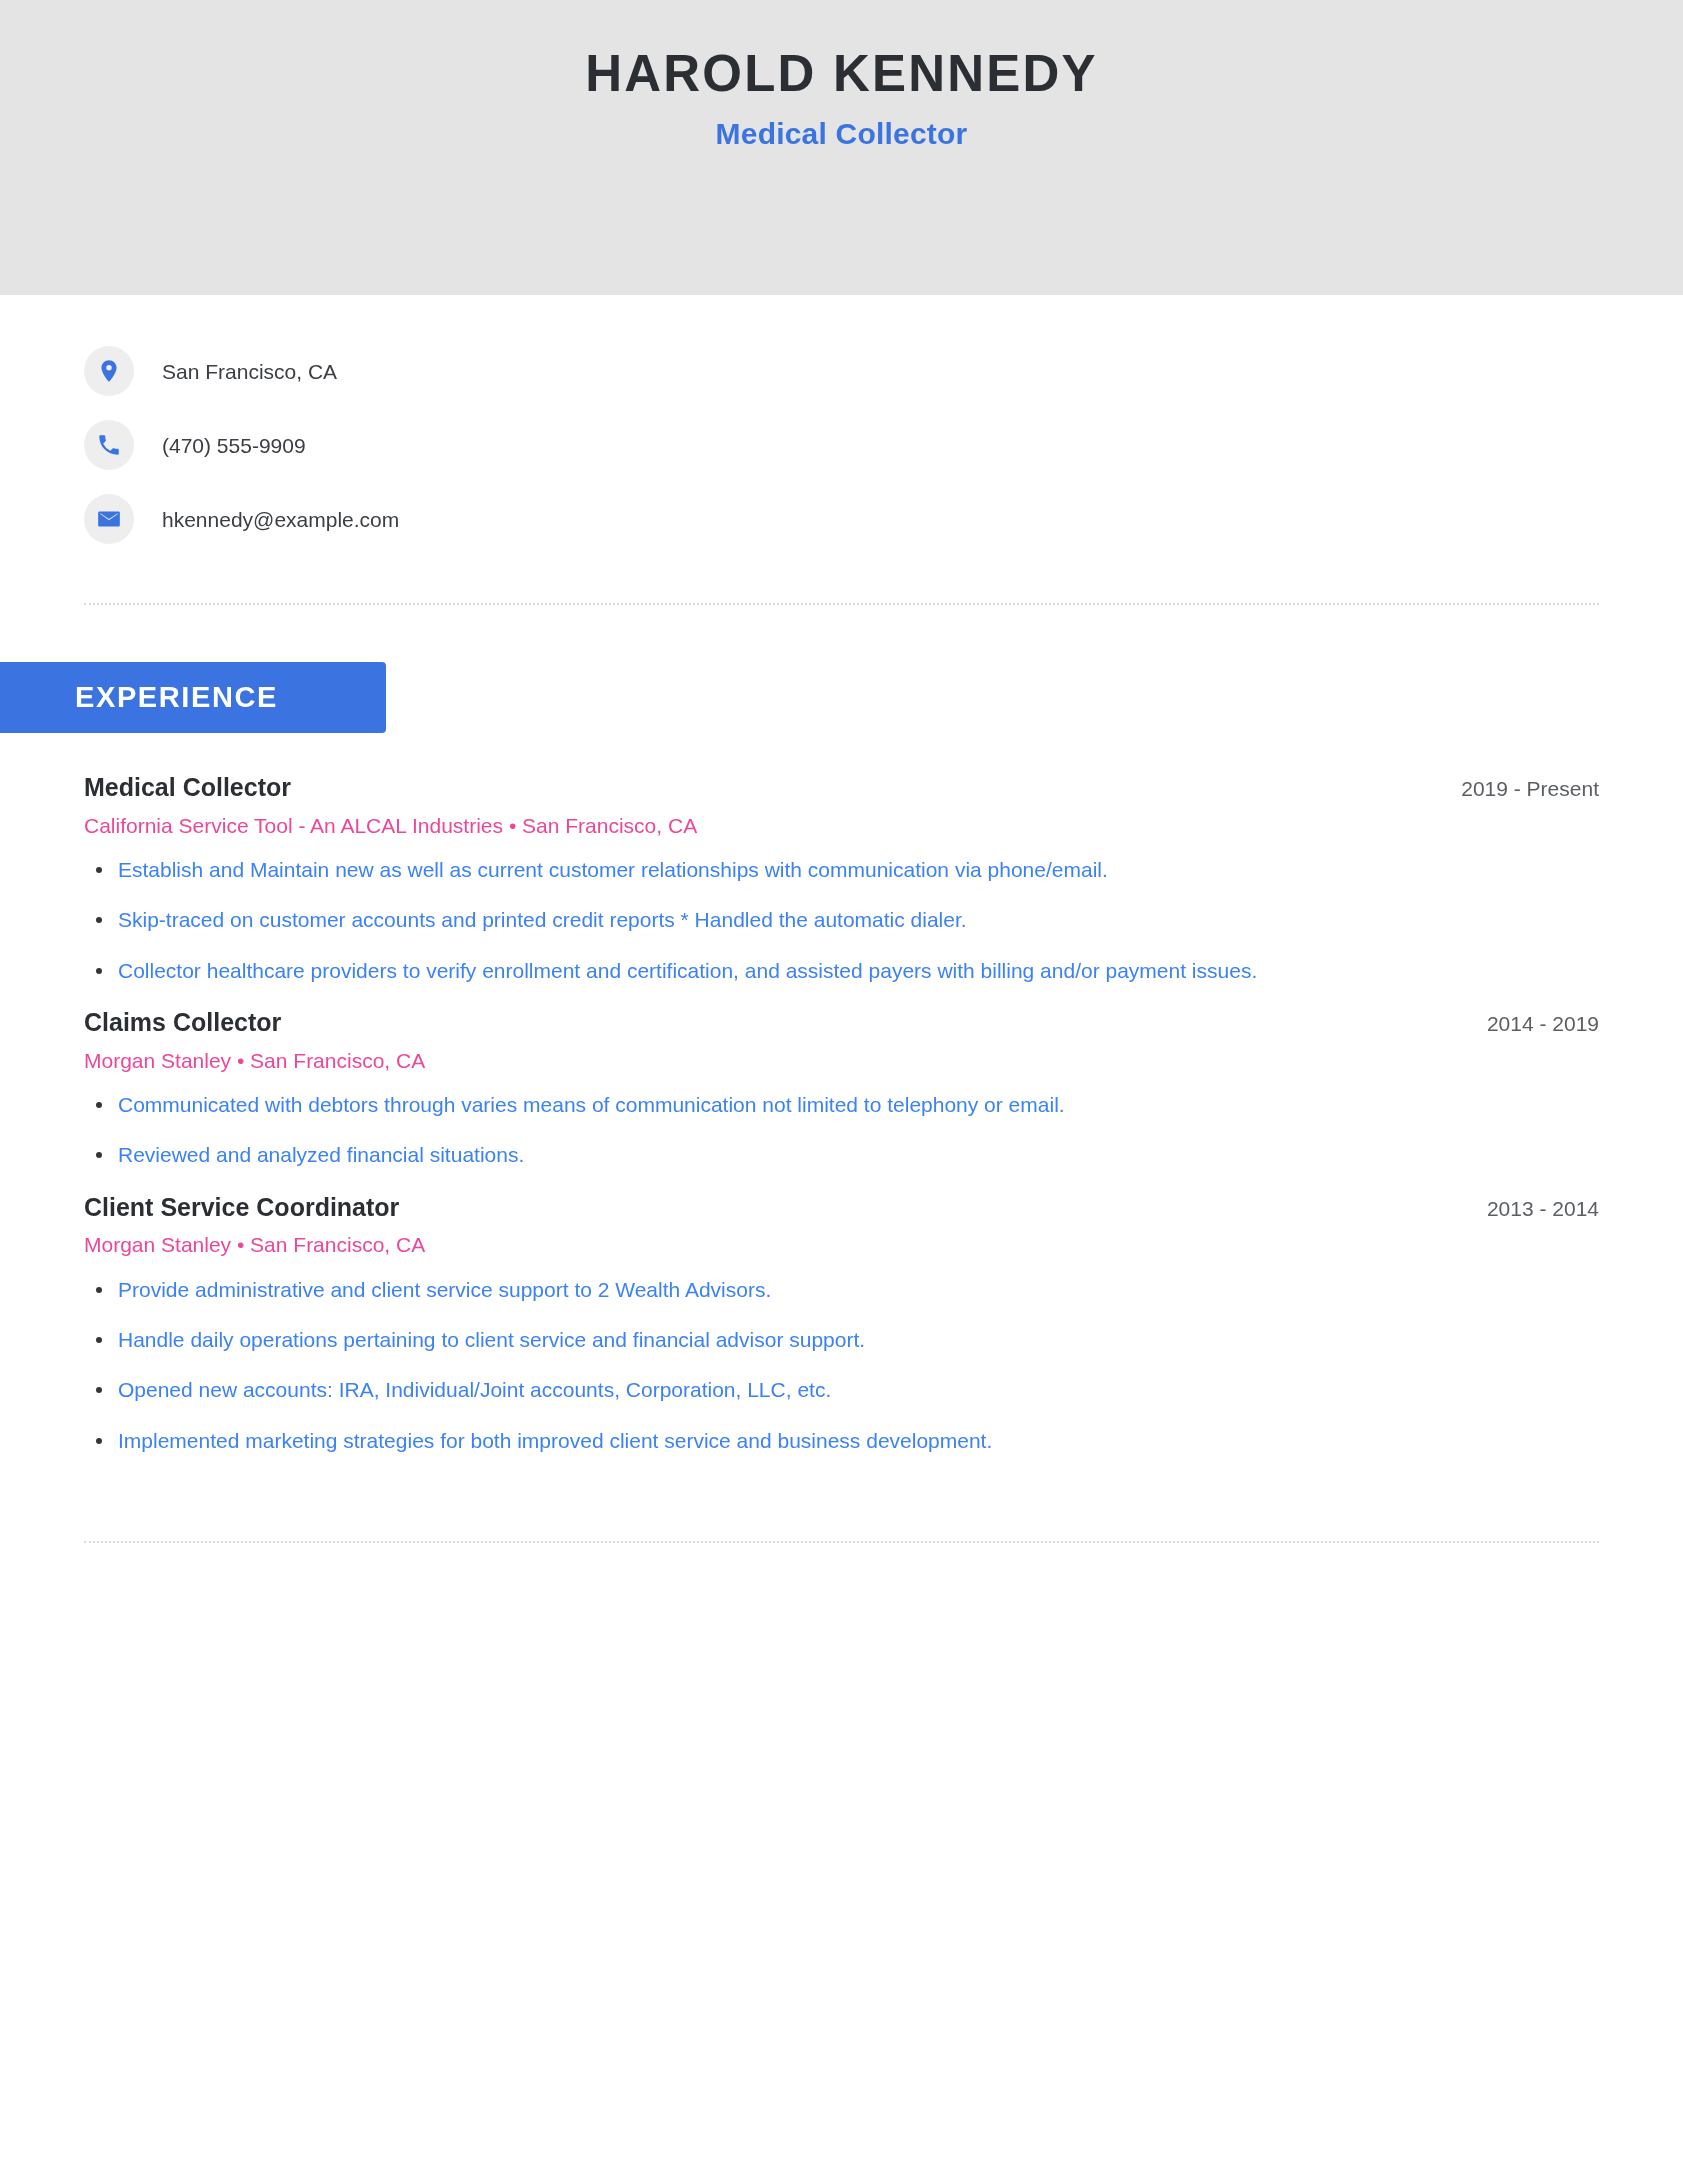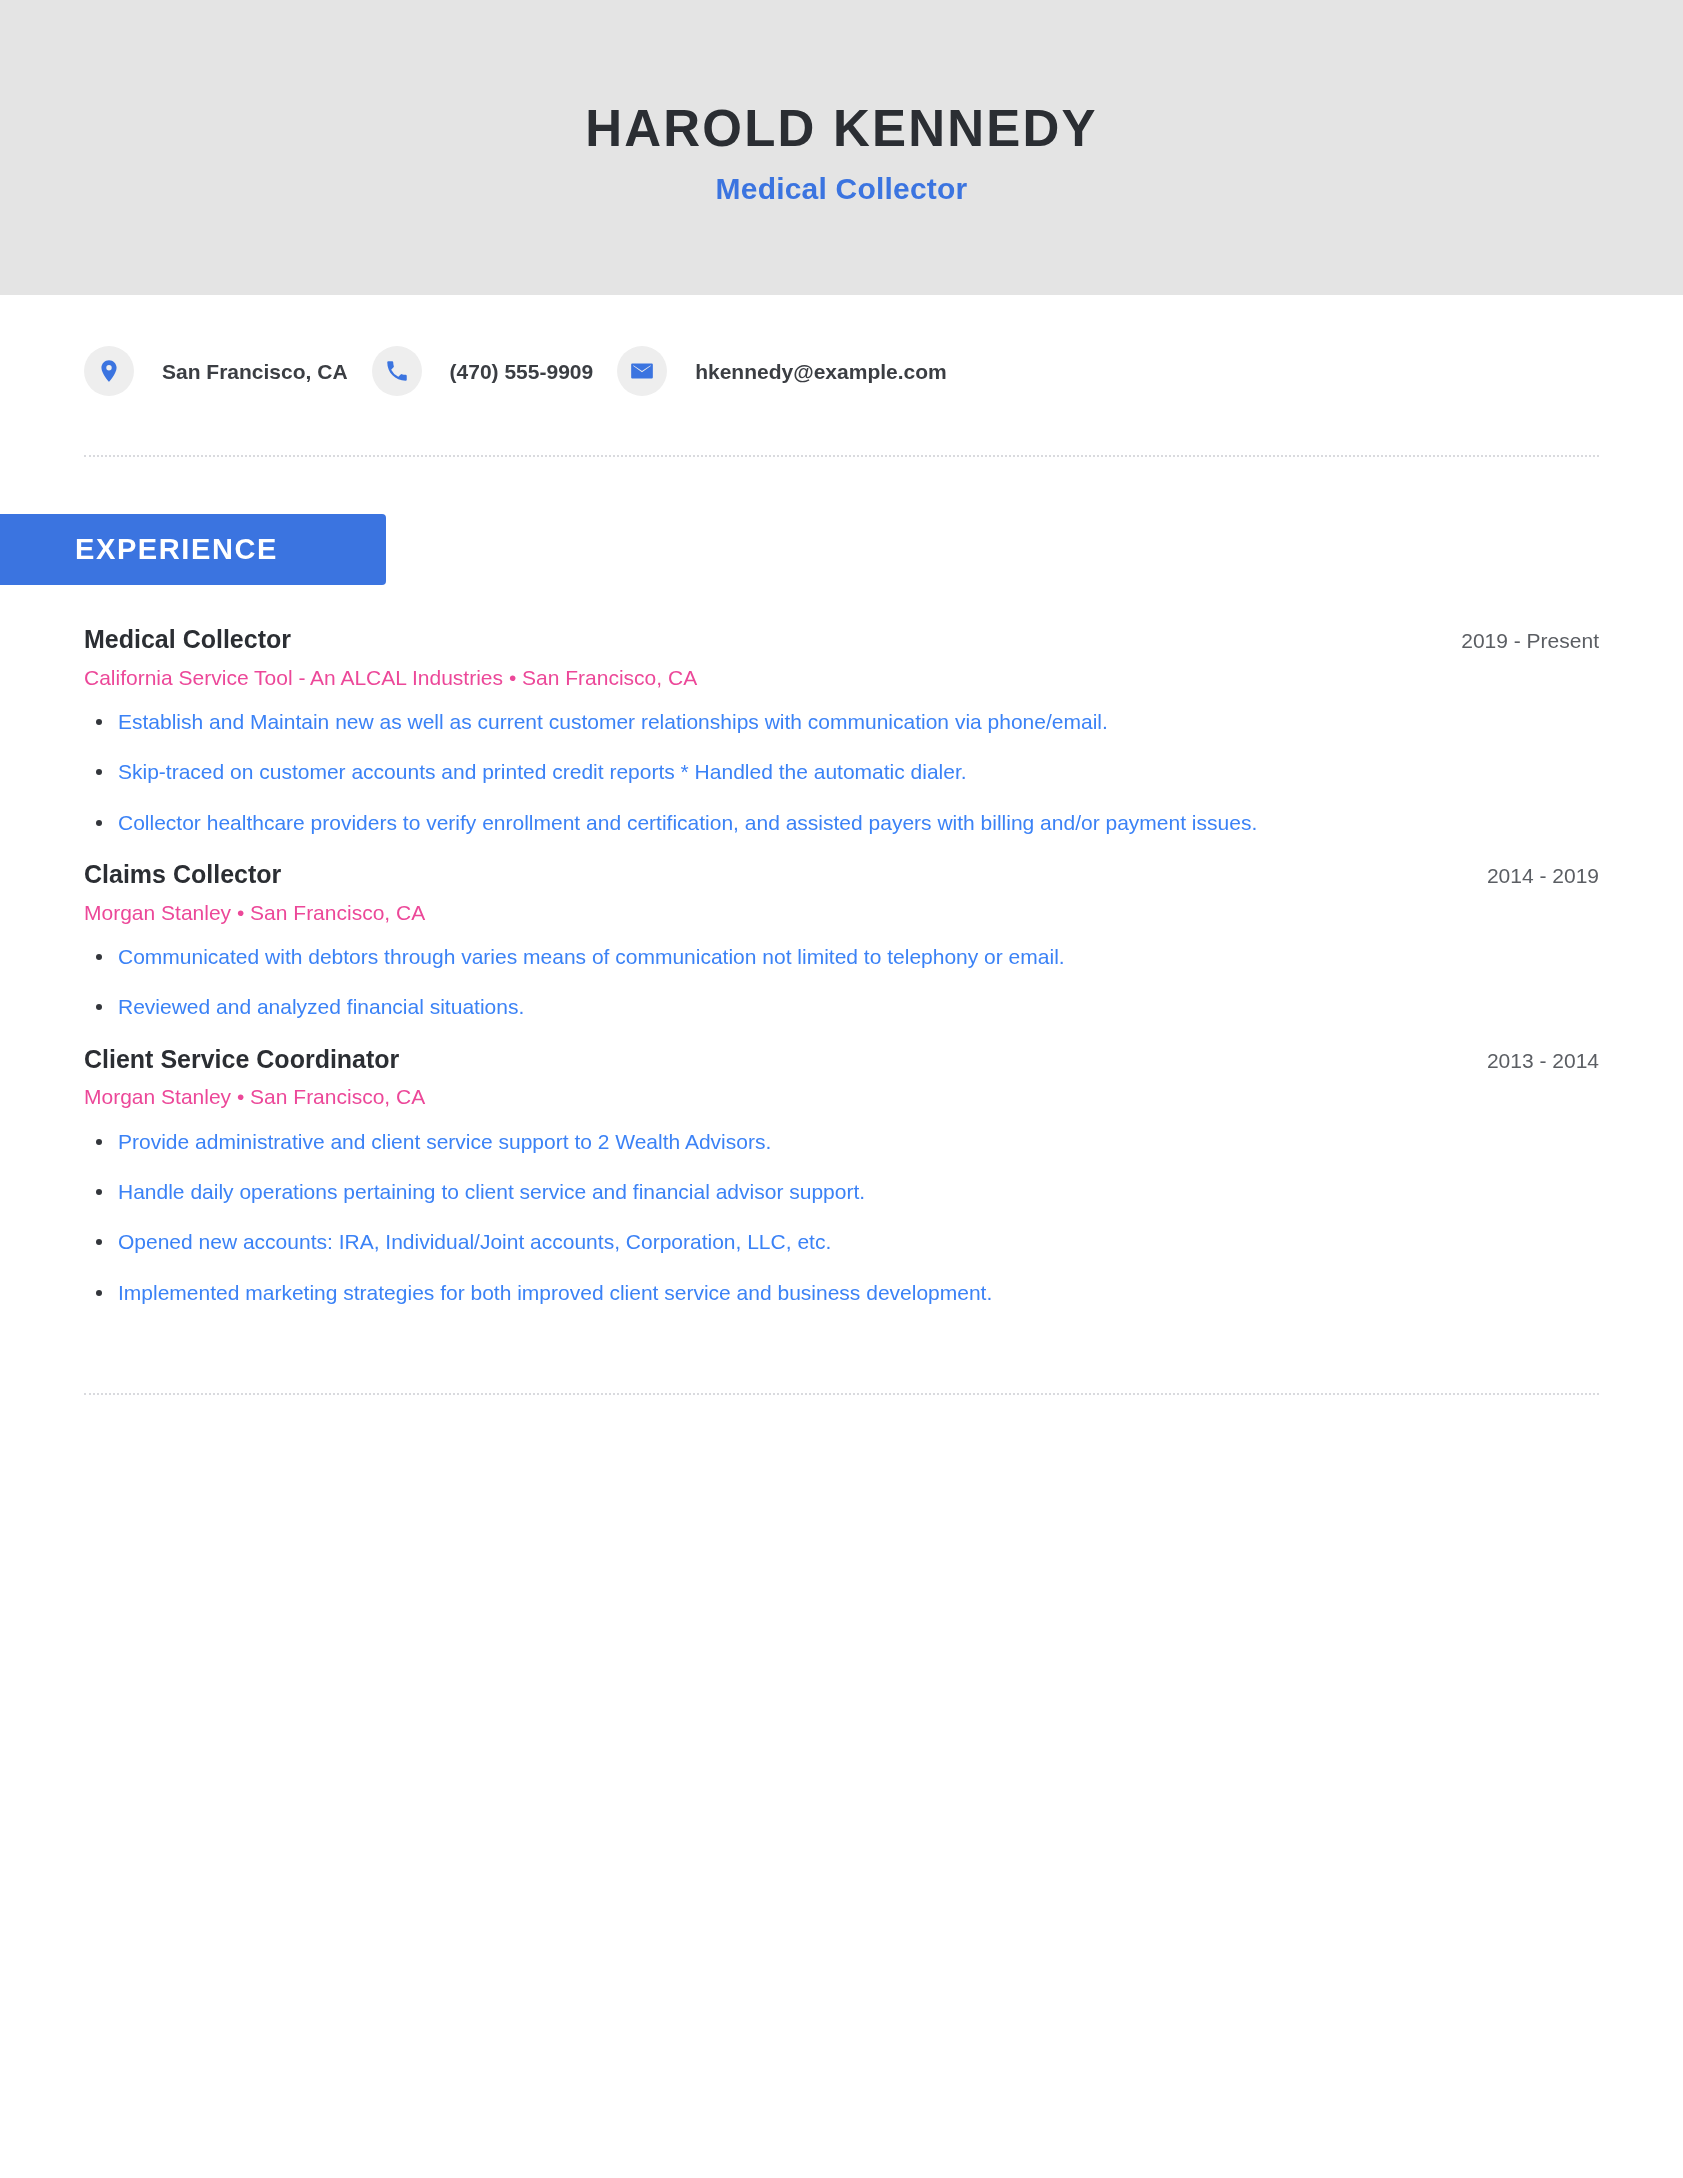--- a/index.html
+++ b/index.html
@@ -26,21 +26,21 @@
   
   .header {
     width: 1683px;
     height: 295px;
     background: #e4e4e4;
     box-sizing: border-box;
     display: flex;
     flex-direction: column;
     align-items: center;
     justify-content: flex-start;
-    padding-top: 100px;
+    padding-top: 45px;
   }
   .name {
     font-size: 51px;
     font-weight: 700;
     letter-spacing: 2.2px;
     color: #2b2e33;
     text-transform: uppercase;
     line-height: 1.12;
     margin: 0;
   }
@@ -50,23 +50,22 @@
     font-weight: 700;
     color: #3b74e0;
     letter-spacing: 0.2px;
     line-height: 1.2;
   }
 
   
   .contact {
     margin: 51px 0 0 84px;
     display: flex;
-    flex-direction: row;
+    flex-direction: column;
     gap: 24px;
-    font-weight: bold;
   }
   .contact-row {
     display: flex;
     align-items: center;
     height: 50px;
   }
   .contact-icon {
     width: 50px;
     height: 50px;
     border-radius: 50%;

